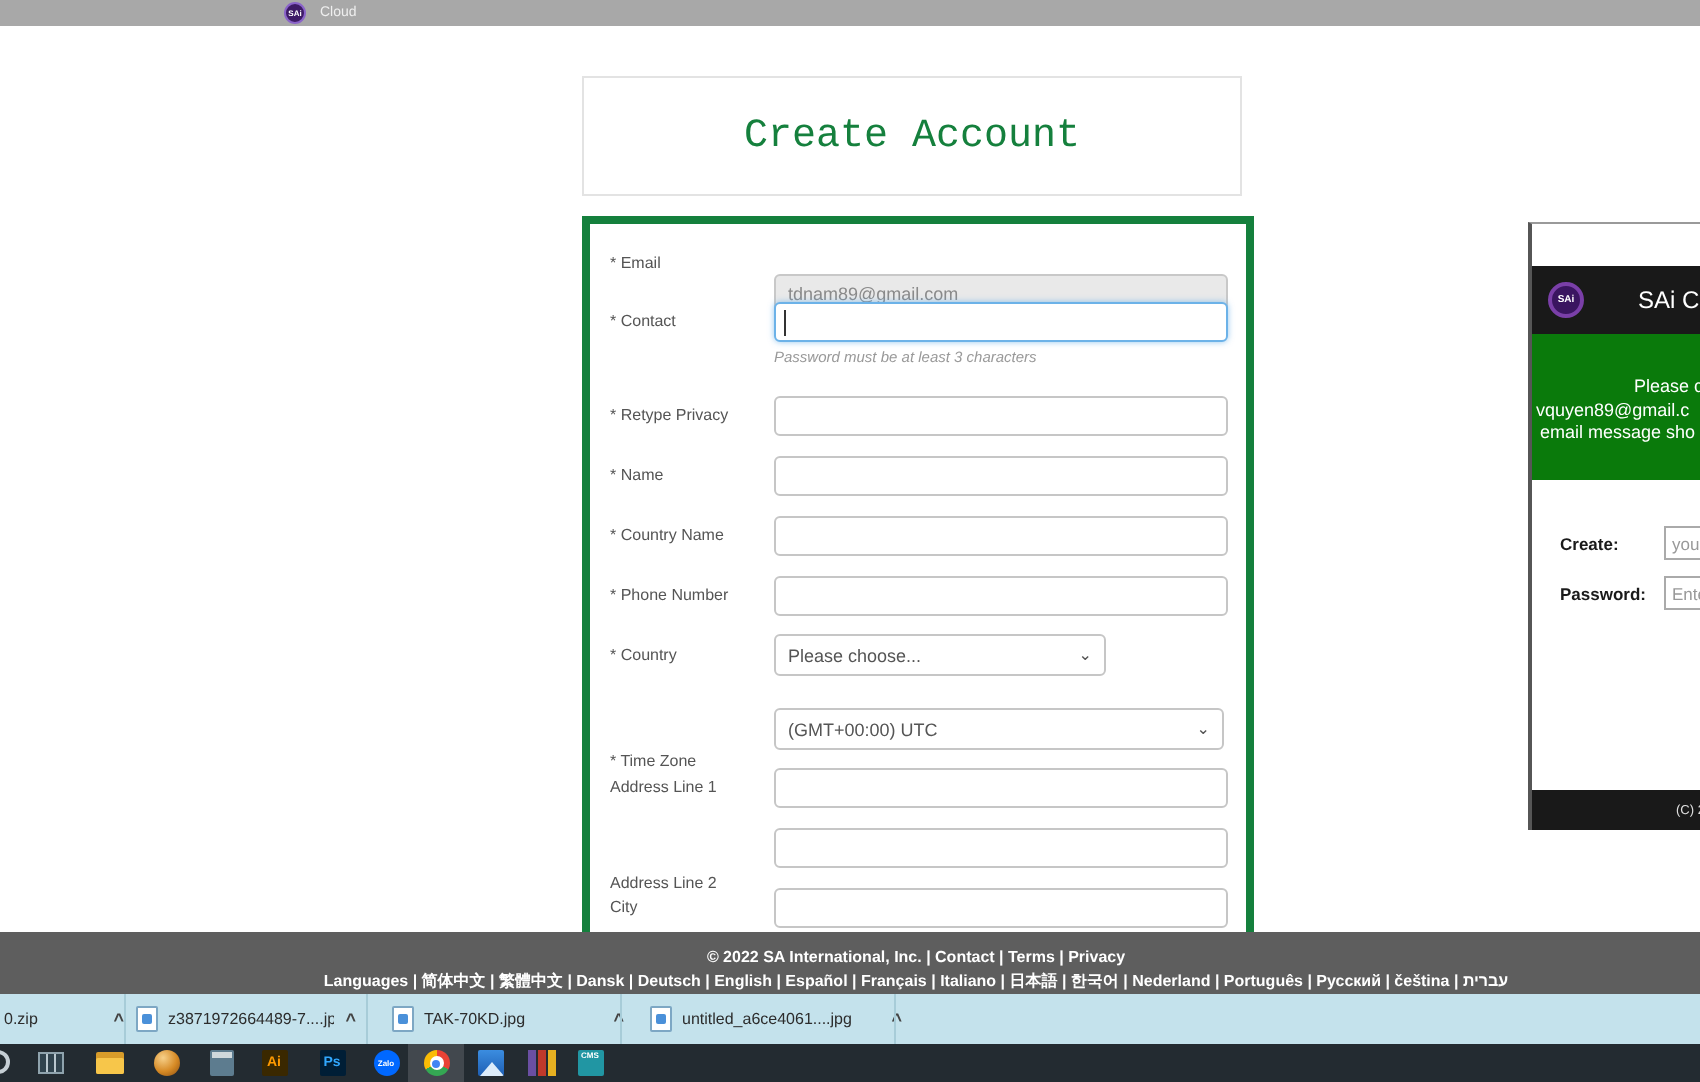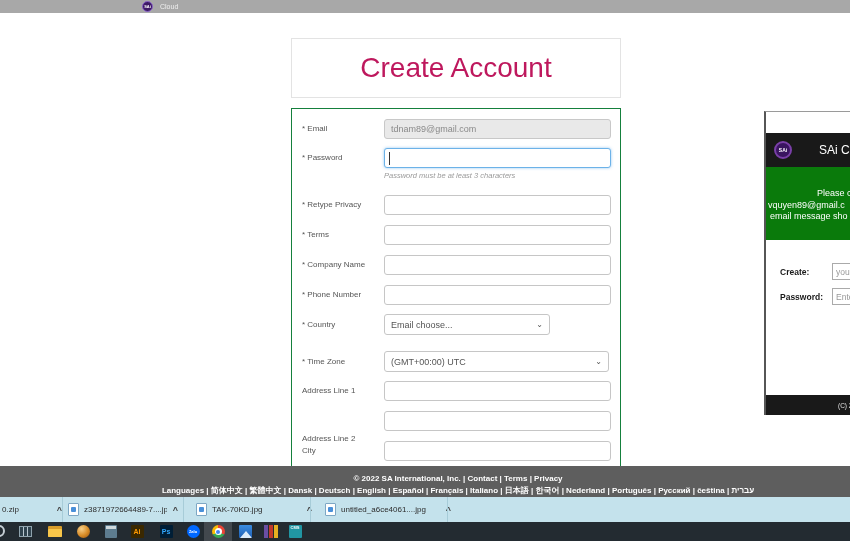--- a/index.html
+++ b/index.html
@@ -11,24 +11,24 @@
   
   .topbar{position:absolute;left:0;top:0;width:850px;height:13px;background:#a8a8a8;}
   .topbar .logo{position:absolute;left:142px;top:1px;width:11px;height:11px;border-radius:50%;
     background:#3d1a66;border:1px solid #8a63c9;box-sizing:border-box;
     color:#fff;font-size:4px;line-height:9px;text-align:center;font-weight:bold;}
   .topbar .brand{position:absolute;left:160px;top:3px;font-size:7px;color:#efefef;}
 
   
   .title-box{position:absolute;left:291px;top:38px;width:328px;height:58px;
     border:1px solid #e3e3e3;background:#fff;display:flex;align-items:center;justify-content:center;}
-  .title-box h1{margin:0;font-size:28px;font-weight:400;color:#be185d;}
+  .title-box h1{margin:0;font-size:20px;font-weight:400;color:#15803d;font-family:Liberation Mono, monospace;}
 
   .form-box{position:absolute;left:291px;top:108px;width:328px;height:378px;
-    border:1px solid #15803d;background:#fff;}
+    border:4px solid #15803d;background:#fff;}
   .f-label{position:absolute;left:10px;font-size:8px;color:#555;}
   .f-input{position:absolute;left:92px;width:213px;height:18px;border:1px solid #c6c6c6;
     border-radius:3px;font-family:"Liberation Sans",sans-serif;font-size:9px;color:#555;
     padding:0 6px;background:#fff;outline:none;}
   .f-input:disabled,.f-input.disabled{background:#e9e9e9;border-color:#c8c8c8;color:#8a8a8a;}
   .f-input.focused{border:1px solid #6cb2e8;box-shadow:0 0 3px rgba(102,175,233,.7);}
   .caret{position:absolute;left:97px;top:43px;width:1px;height:13px;background:#333;}
   .f-hint{position:absolute;left:92px;font-size:7.5px;font-style:italic;color:#999;}
   .f-select{position:absolute;left:92px;height:21px;border:1px solid #c6c6c6;border-radius:3px;
     font-size:9px;color:#555;background:#fff;display:flex;align-items:center;padding:0 6px;box-sizing:border-box;}
@@ -115,46 +115,46 @@
   <div class="logo">SAi</div>
   <div class="brand">Cloud</div>
 </div>
 
 <div class="title-box">
   <h1>Create Account</h1>
 </div>
 
 <div class="form-box">
   <span class="f-label" style="top:15px">* Email</span>
-  <input class="f-input disabled" style="top: 10px;" disabled="" value="tdnam89@gmail.com">
-
-  <span class="f-label" style="top:44px">* Password</span>
+  <input class="f-input disabled" style="top: 25px;" disabled="" value="tdnam89@gmail.com">
+
+  <span class="f-label" style="top:44px">* Contact</span>
   <input class="f-input focused" style="top: 39px;">
   <div class="caret"></div>
   <span class="f-hint" style="top:62px">Password must be at least 3 characters</span>
 
   <span class="f-label" style="top:91px">* Retype Privacy</span>
   <input class="f-input" style="top: 86px;">
 
-  <span class="f-label" style="top:121px">* Terms</span>
+  <span class="f-label" style="top:121px">* Name</span>
   <input class="f-input" style="top: 116px;">
 
-  <span class="f-label" style="top:151px">* Company Name</span>
+  <span class="f-label" style="top:151px">* Country Name</span>
   <input class="f-input" style="top: 146px;">
 
   <span class="f-label" style="top:181px">* Phone Number</span>
   <input class="f-input" style="top: 176px;">
 
   <span class="f-label" style="top:211px">* Country</span>
   <div class="f-select" style="top:205px;width:166px">
-    <span>Email choose...</span>
+    <span>Please choose...</span>
     <span class="chev">⌄</span>
   </div>
 
-  <span class="f-label" style="top:248px">* Time Zone</span>
+  <span class="f-label" style="top:264px">* Time Zone</span>
   <div class="f-select" style="top:242px;width:225px">
     <span>(GMT+00:00) UTC</span>
     <span class="chev">⌄</span>
   </div>
 
   <span class="f-label" style="top:277px">Address Line 1</span>
   <input class="f-input" style="top: 272px;">
 
   <span class="f-label" style="top:325px">Address Line 2</span>
   <input class="f-input" style="top: 302px;">

